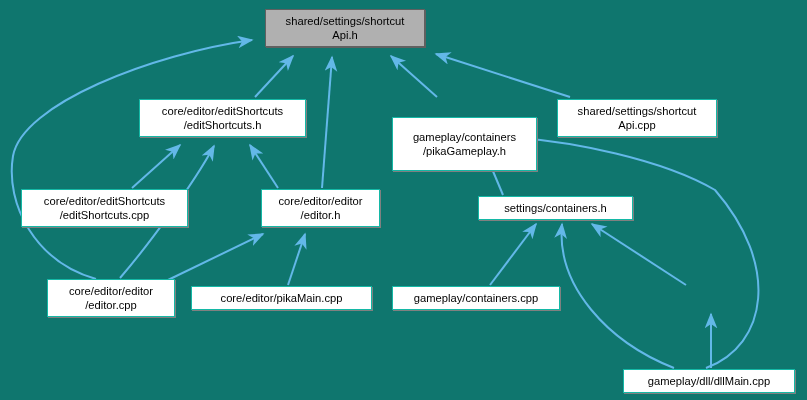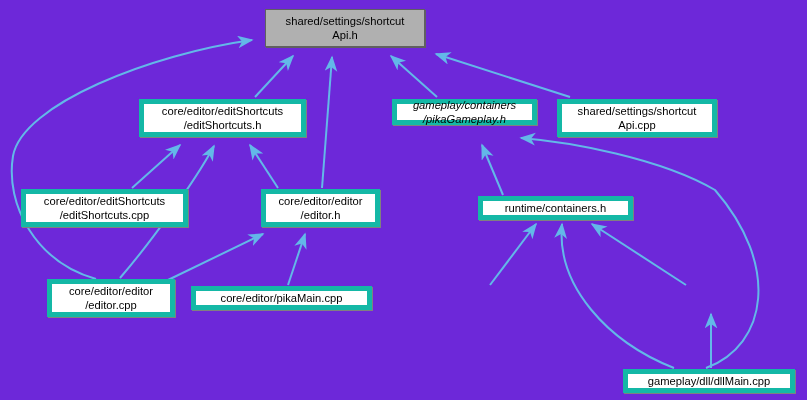--- a/index.html
+++ b/index.html
@@ -1,28 +1,28 @@
 <!DOCTYPE html>
 <html><head>
 <meta charset="utf-8">
 <style>
   html,body{margin:0;padding:0;background:#000;}
   #graph{
     position:relative;
     width:807px;height:400px;
-    background:#6d28d9;
+    background:#0f766e;
     overflow:hidden;
     font-family:"Liberation Sans", sans-serif;
   }
   #edges{position:absolute;left:0;top:0;width:807px;height:400px;}
   .node{
     position:absolute;
     box-sizing:border-box;
     background:#ffffff;
-    border:5px solid #14b8a6;
+    border:1px solid #14b8a6;
     box-shadow:1px 1px 0 0 #808080;
     color:#000000;
     font-size:11.2px;
     line-height:14px;
     text-align:center;
     display:flex;
     align-items:center;
     justify-content:center;
     white-space:pre-line;
     letter-spacing:0px;
@@ -85,52 +85,55 @@
   <div class="node root" style="left:265px;top:9px;width:160px;height:38px;">
     <span class="node-label">shared/settings/shortcut
 Api.h</span>
   </div>
 
   <div class="node" style="left:139px;top:99px;width:167px;height:38px;">
     <span class="node-label">core/editor/editShortcuts
 /editShortcuts.h</span>
   </div>
 
-  <div class="node" style="left:392px;top:99px;width:145px;height:26px;font-style:italic;">
+  <div class="node" style="left:392px;top:117px;width:145px;height:54px;">
     <span class="node-label">gameplay/containers
 /pikaGameplay.h</span>
   </div>
 
   <div class="node" style="left:557px;top:99px;width:160px;height:38px;">
     <span class="node-label">shared/settings/shortcut
 Api.cpp</span>
   </div>
 
   <div class="node" style="left:21px;top:189px;width:167px;height:38px;">
     <span class="node-label">core/editor/editShortcuts
 /editShortcuts.cpp</span>
   </div>
 
   <div class="node" style="left:261px;top:189px;width:119px;height:38px;">
     <span class="node-label">core/editor/editor
 /editor.h</span>
   </div>
 
   <div class="node" style="left:478px;top:196px;width:155px;height:24px;">
-    <span class="node-label">runtime/containers.h</span>
+    <span class="node-label">settings/containers.h</span>
   </div>
 
   <div class="node" style="left:47px;top:279px;width:128px;height:38px;">
     <span class="node-label">core/editor/editor
 /editor.cpp</span>
   </div>
 
   <div class="node" style="left:191px;top:286px;width:181px;height:24px;">
     <span class="node-label">core/editor/pikaMain.cpp</span>
   </div>
 
+  <div class="node" style="left:392px;top:286px;width:168px;height:24px;">
+    <span class="node-label">gameplay/containers.cpp</span>
+  </div>
 
 
   <div class="node" style="left:623px;top:369px;width:172px;height:24px;">
     <span class="node-label">gameplay/dll/dllMain.cpp</span>
   </div>
 
 </div>
 
 </body></html>

